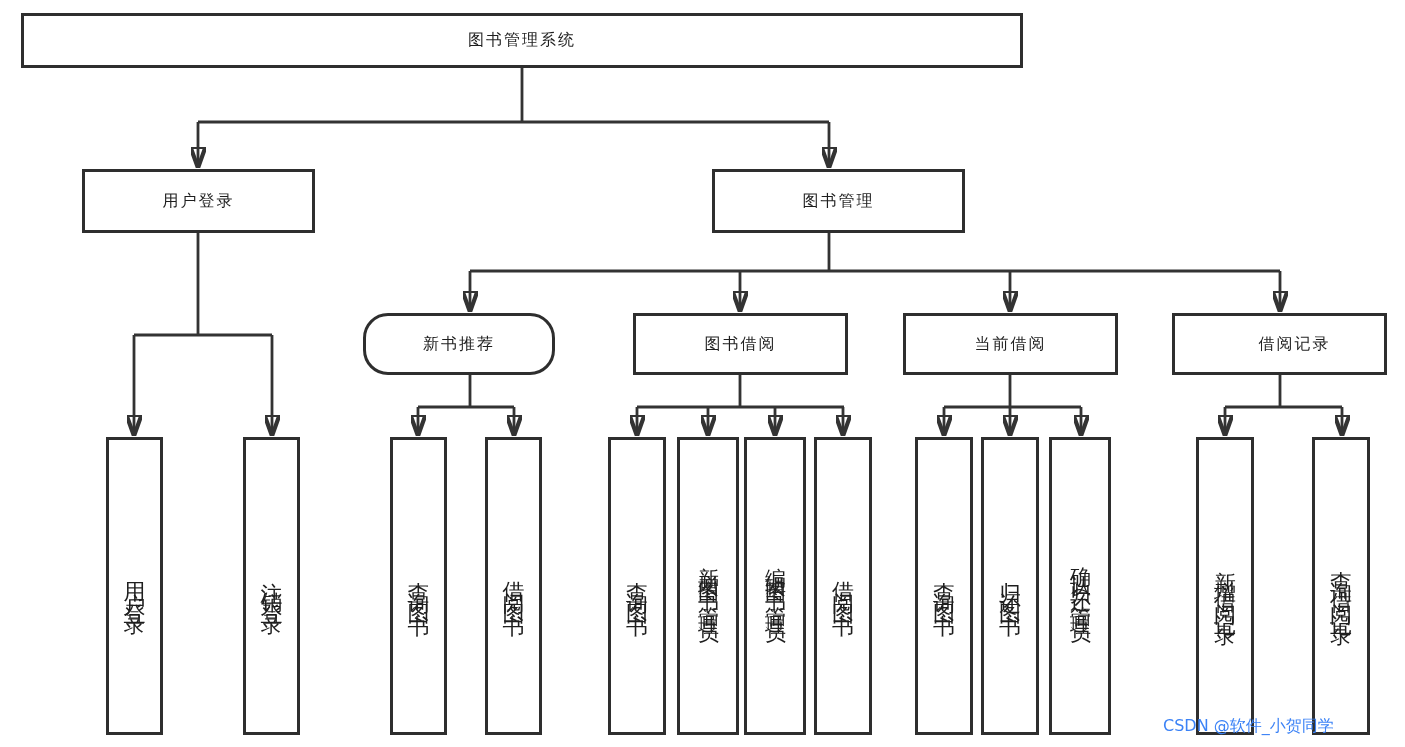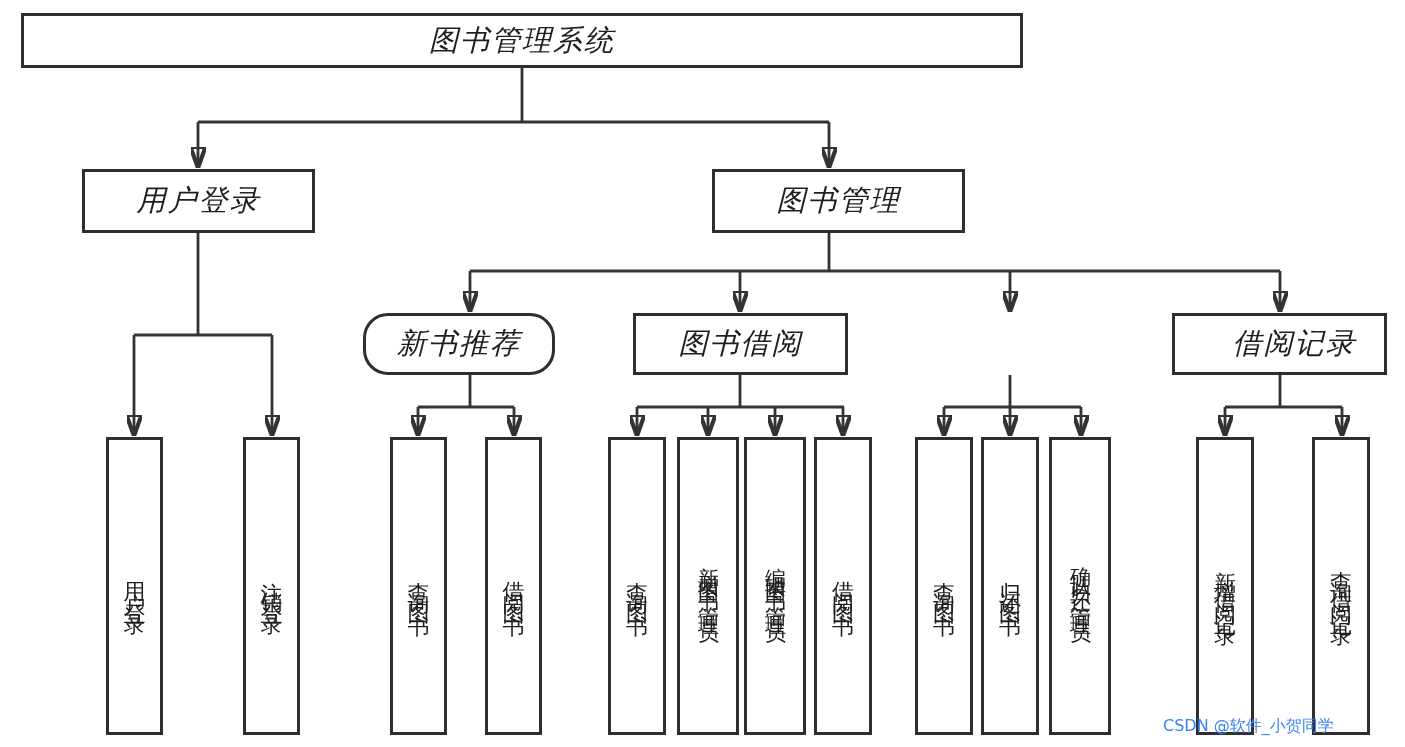--- a/index.html
+++ b/index.html
@@ -27,21 +27,21 @@
 
   .node {
     position: absolute;
     background: #ffffff;
     border: 3px solid #2e2e2e;
     display: flex;
     align-items: center;
     justify-content: center;
     color: #1e1e1e;
   }
-  .h-node { font-size: 29px; letter-spacing: 2px; font-style: italic; }
+  .h-node { font-size: 16px; letter-spacing: 2px; }
 
   .v-node span {
     writing-mode: vertical-rl;
     text-orientation: mixed;
     font-size: 22px;
     line-height: 1;
     letter-spacing: 11px;
   }
   .v-node span.tight {
     font-size: 21px;
@@ -127,20 +127,21 @@
     <line x1="1342" y1="407" x2="1342" y2="433" marker-end="url(#ah)"></line>
   </svg>
 
   <div class="node h-node n-root">图书管理系统</div>
 
   <div class="node h-node n-login">用户登录</div>
   <div class="node h-node n-mgmt">图书管理</div>
 
   <div class="node h-node n-m0">新书推荐</div>
   <div class="node h-node n-m1">图书借阅</div>
+  <div class="node h-node n-m2">当前借阅</div>
   <div class="node h-node n-m3">借阅记录</div>
 
   <div class="node v-node leaf l-a0">
     <span>用户登录</span>
   </div>
   <div class="node v-node leaf l-a1">
     <span>注销登录</span>
   </div>
 
   <div class="node v-node leaf l-b0">

